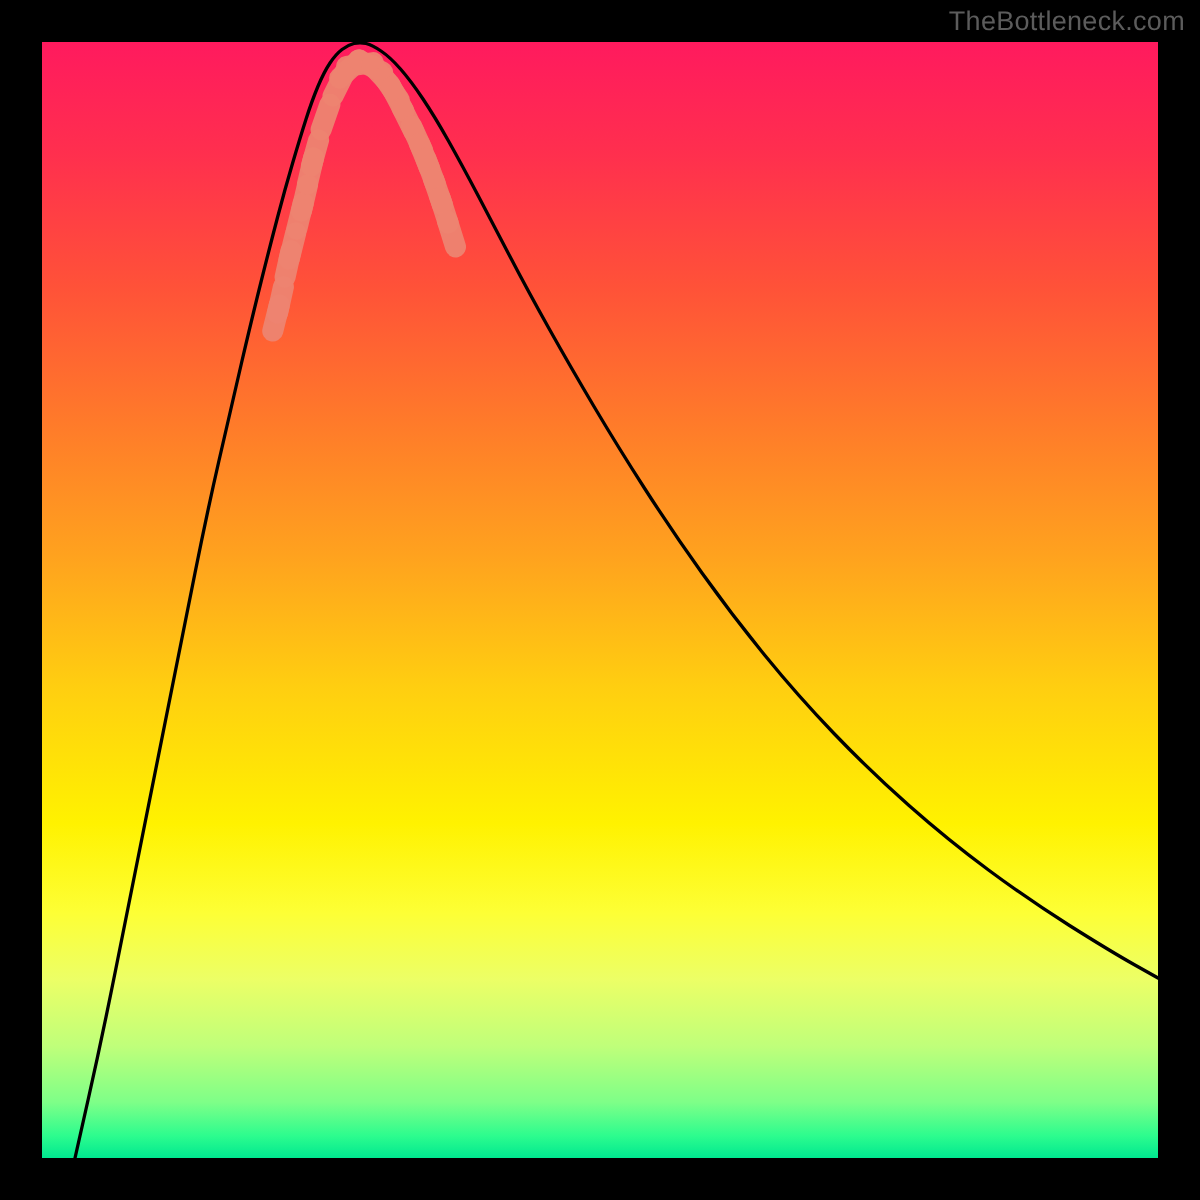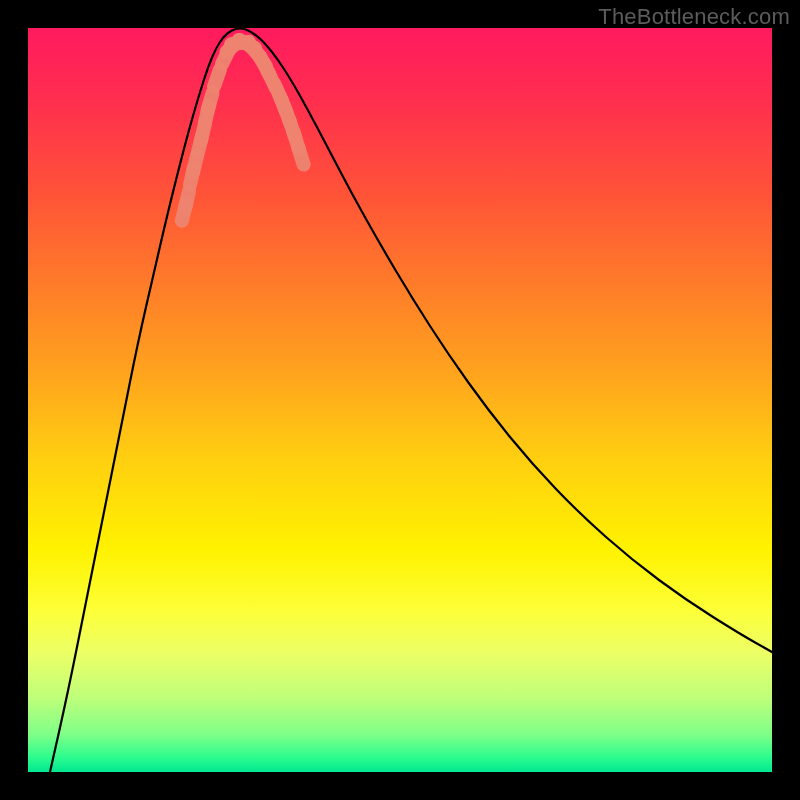--- a/index.html
+++ b/index.html
@@ -45,21 +45,21 @@
     left: 0;
     top: 0;
     width: 744px;
     height: 744px;
   }
   .watermark {
     position: absolute;
     top: 4px;
     right: 10px;
     color: #5c5c5c;
-    font-size: 22px;
+    font-size: 18px;
     font-weight: 500;
     letter-spacing: 0.2px;
     user-select: none;
   }
 </style>
 </head>
 <body>
 
 <div class="frame">
   <div class="plot">

